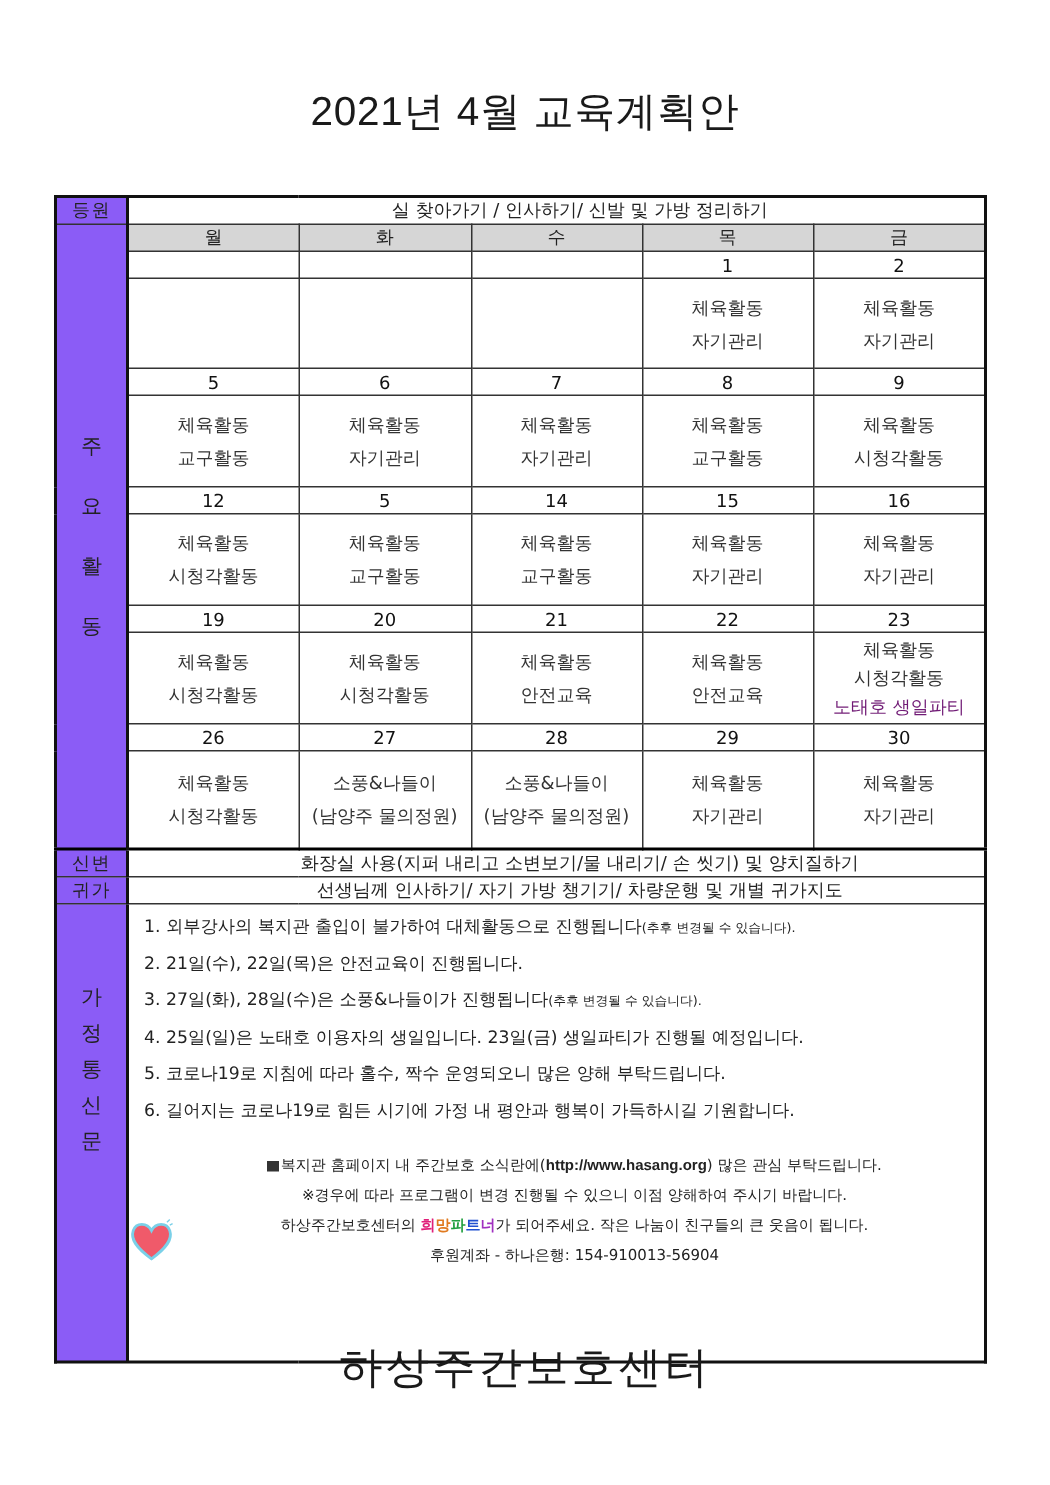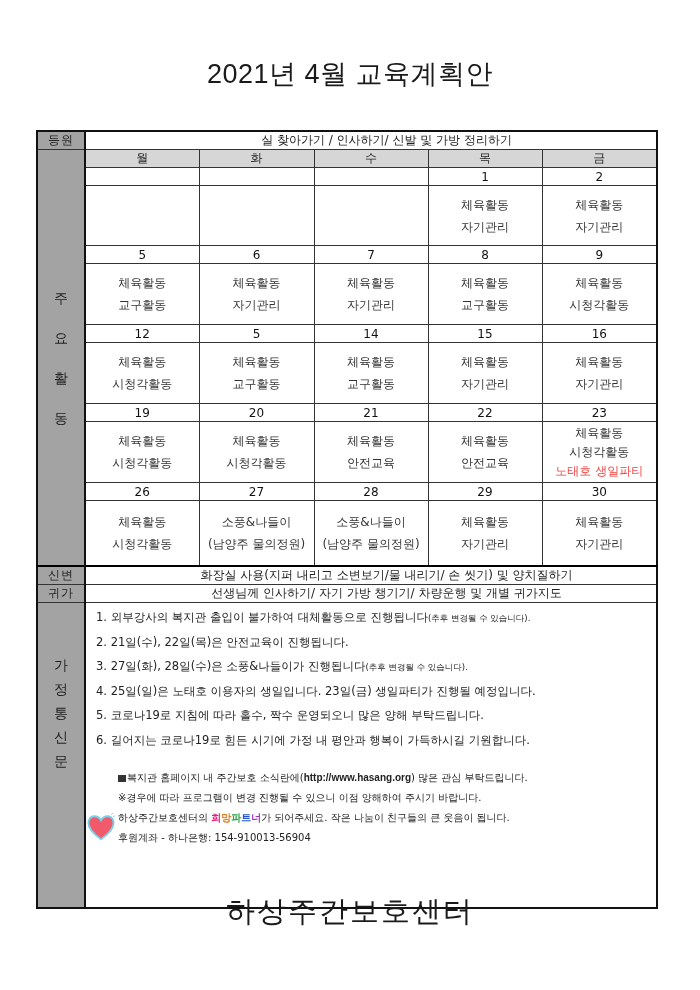--- a/index.html
+++ b/index.html
@@ -2,36 +2,36 @@
 <html><head>
 <meta charset="utf-8">
 <style>
   html, body { margin: 0; padding: 0; background: #ffffff; }
   body { width: 700px; height: 990px; position: relative; font-family: "DejaVu Sans", sans-serif; color: #222; overflow: hidden; }
   .title { position: absolute; top: 56px; left: 0; width: 700px; text-align: center; font-size: 27px; letter-spacing: 0.5px; color: #1a1a1a; font-family: "Liberation Sans", "DejaVu Sans", sans-serif; }
   .footer-title { position: absolute; top: 892px; left: 0; width: 700px; text-align: center; font-size: 29px; letter-spacing: 2px; color: #1a1a1a; }
 
   table.plan { position: absolute; top: 130px; left: 36px; width: 620px; border-collapse: collapse; table-layout: fixed; border: 2px solid #111; }
   table.plan td { border: 1px solid #333; padding: 0; text-align: center; font-size: 12px; vertical-align: middle; }
-  .side { background: #a3a3a3; font-weight: normal; color: #222; border-right: 2px solid #111 !important; }
+  .side { background: #8b5cf6; font-weight: normal; color: #222; border-right: 2px solid #111 !important; }
   .side-lbl { font-size: 12px; letter-spacing: 1px; }
   .side-vert { font-size: 14px; line-height: 40px; }
   .hdr-row td.day { background: #d6d6d6; height: 16px; font-size: 12px; }
   .date-row td { height: 17px; font-size: 12.5px; color: #111; border-top: 2px solid #222; }
   .date-row.first td { border-top: 1px solid #333; }
   .act-row td { height: 60px; font-size: 12px; color: #333; line-height: 22px; }
   .act-row.first td { height: 59px; }
   .act-line { display: block; }
-  .blue { color: #ef4444; }
+  .blue { color: #701a75; }
   .wide-row td { height: 15px; font-size: 12px; }
   .wide-row td.content { text-align: center; padding-left: 31px; }
   .news-cell { text-align: left !important; padding: 2px 8px 0 10px !important; vertical-align: top !important; margin-top: 36px; }
   .news-item { font-size: 11.5px; height: 24.5px; line-height: 24px; color: #222; white-space: nowrap; }
   .news-item small { font-size: 8.5px; }
-  .notes { margin-top: 16px; padding-left: 22px; position: relative; }
+  .notes { margin-top: 16px; padding-left: 22px; position: relative; text-align: center; }
   .note { font-size: 10px; height: 20px; line-height: 20px; white-space: nowrap; color: #222; }
   .note b.url { font-family: "Liberation Sans", sans-serif; font-weight: bold; font-size: 10px; }
   .heart { position: absolute; left: -10px; top: 44px; width: 30px; height: 30px; }
   .c1 { color: #e0207a; font-weight: bold; } .c2 { color: #e07a20; font-weight: bold; } .c3 { color: #22a040; font-weight: bold; } .c4 { color: #2050d0; font-weight: bold; } .c5 { color: #a030c0; font-weight: bold; }
   .box-icon { display: inline-block; width: 8px; height: 7px; background: #333; margin-right: 1px; vertical-align: -1px; }
 </style>
 </head>
 <body>
 
 <div class="title">2021년  4월  교육계획안</div>

